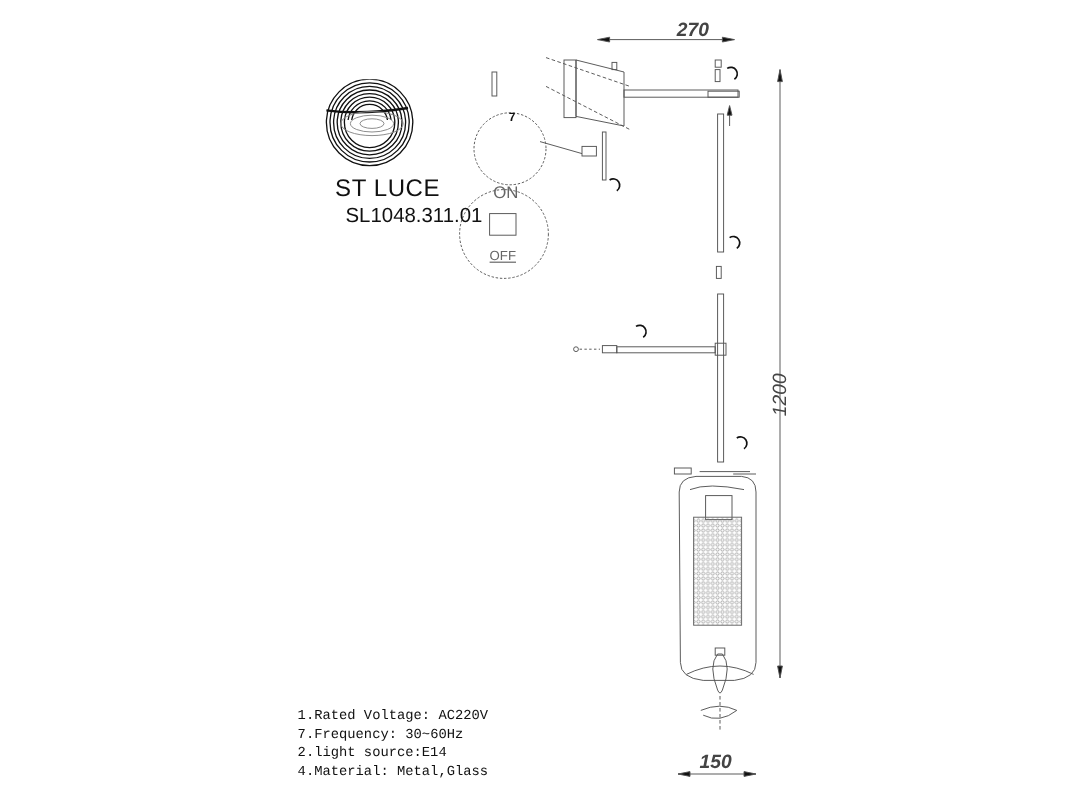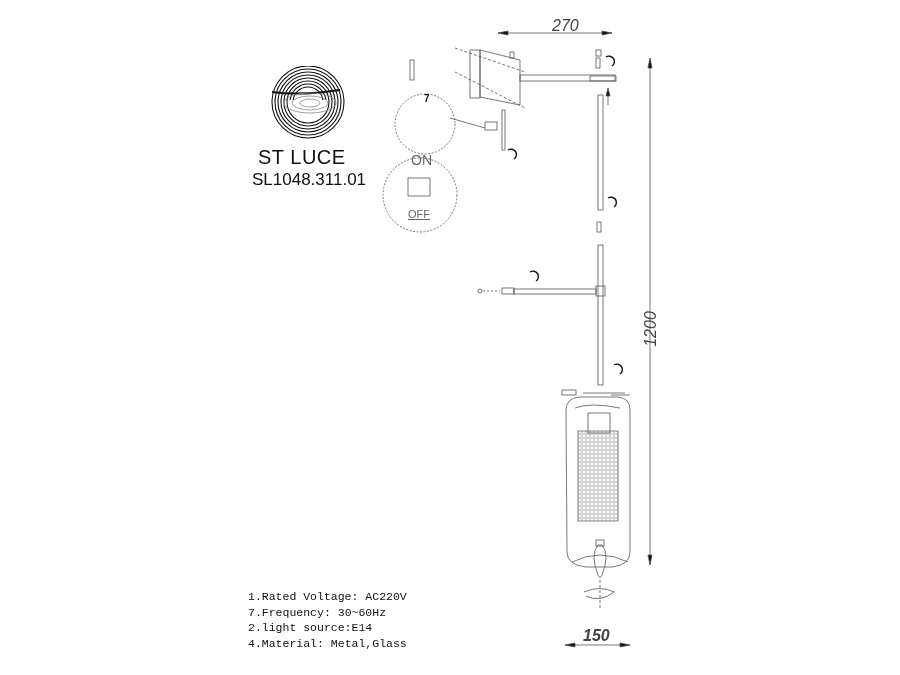--- a/index.html
+++ b/index.html
@@ -1,23 +1,23 @@
 <!DOCTYPE html>
 <html><head>
 <meta charset="utf-8">
 <style>
   html,body{margin:0;padding:0;background:#ffffff;}
   body{width:900px;height:675px;position:relative;overflow:hidden;font-family:"Liberation Sans",sans-serif;color:#111;}
   .abs{position:absolute;}
-  .brand{left:258px;top:146px;width:130px;font-size:20px;letter-spacing:0.5px;color:#111;}
-  .model{left:252px;top:170px;width:150px;text-align:left;font-size:17px;color:#111;}
+  .brand{left:258px;top:146px;width:130px;text-align:center;font-size:20px;letter-spacing:0.5px;color:#111;}
+  .model{left:252px;top:170px;width:150px;text-align:right;font-size:17px;color:#111;}
   .specs{left:248px;top:589px;font-size:11.5px;line-height:15.5px;color:#111;}
   .specs div{white-space:nowrap;font-family:Liberation Mono, monospace;}
   .dim{font-style:italic;color:#444;font-size:16px;}
-  .dim-270{left:552px;top:17px;}
+  .dim-270{left:564px;top:17px;font-weight:bold;}
   .dim-150{left:583px;top:627px;font-weight:bold;}
   .dim-1200{left:633px;top:320px;transform:rotate(-90deg);transform-origin:center;}
   svg{position:absolute;left:0;top:0;}
 </style>
 </head>
 <body>
 
 <svg width="900" height="675" viewBox="0 0 900 675">
 
   <g>

